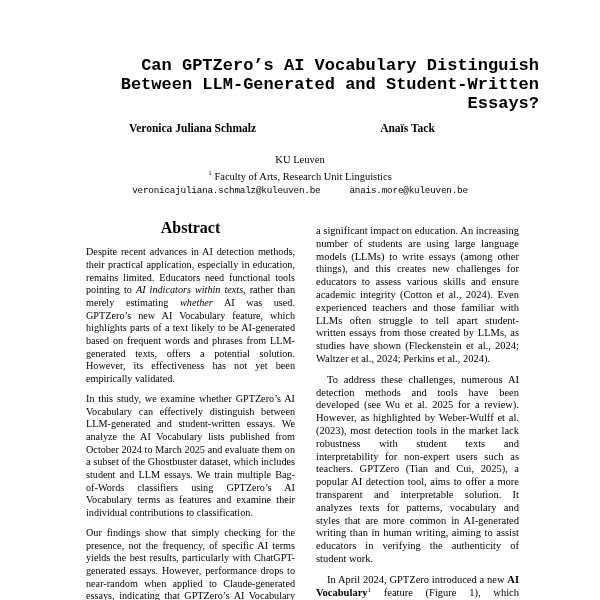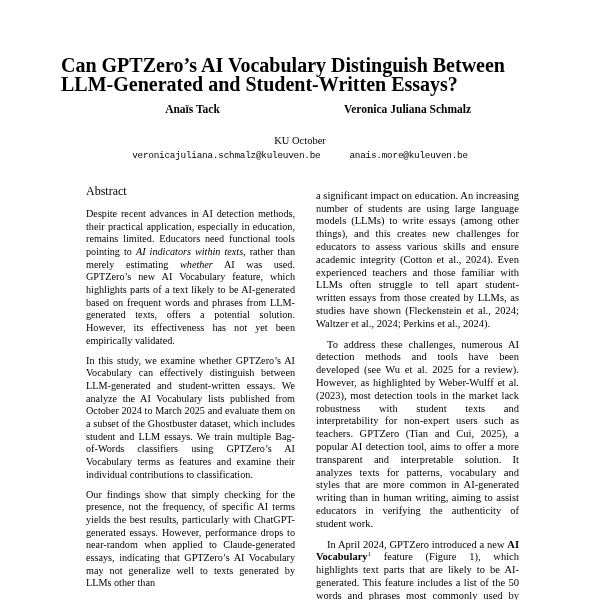--- a/index.html
+++ b/index.html
@@ -9,24 +9,25 @@
     height: 600px;
     margin: 0 auto;
     background: #ffffff;
     color: #000000;
     overflow: hidden;
     font-family: "Liberation Serif", serif;
   }
   .paper-title {
     width: 478px;
     margin: 56px auto 0 auto;
-    text-align: left;
-    font-size: 20px;
+    text-align: right;
+    font-size: 17px;
     line-height: 19px;
     font-weight: bold;
+    font-family: Liberation Mono, monospace;
   }
   .authors-row {
     display: flex;
     width: 430px;
     margin: 9px auto 0 auto;
   }
   .author-cell {
     flex: 1;
     text-align: center;
     font-size: 11.5px;
@@ -50,23 +51,23 @@
   }
   .columns {
     display: flex;
     margin: 21px 0 0 86px;
     gap: 13px;
     align-items: flex-start;
   }
   .col-left  { width: 209px; }
   .col-right { width: 219px; }
   .abstract-heading {
-    text-align: left;
-    font-weight: normal;
-    font-size: 12px;
+    text-align: center;
+    font-weight: bold;
+    font-size: 16px;
     margin: 2px 0 9px 0;
   }
   .abstract-par {
     font-size: 10.2px;
     line-height: 12.7px;
     text-align: justify;
     margin: 0 0 7px 0;
   }
   .body-par {
     font-size: 10.5px;
@@ -80,26 +81,27 @@
   p i { font-style: italic; }
 </style>
 </head>
 <body>
 
 <div class="page">
 
   <div class="paper-title">Can GPTZero’s AI Vocabulary Distinguish Between LLM-Generated and Student-Written Essays?</div>
 
   <div class="authors-row">
+    <div class="author-cell">Veronica Juliana Schmalz</div>
     <div class="author-cell">Anaïs Tack</div>
-    <div class="author-cell">Veronica Juliana Schmalz</div>
   </div>
 
   <div class="affiliation">
-    <div>KU October</div>
+    <div>KU Leuven</div>
+    <div><sup>1</sup><span> Faculty of Arts, Research Unit Linguistics</span></div>
   </div>
 
   <div class="emails-row">
     <span>veronicajuliana.schmalz@kuleuven.be</span>
     <span>anais.more@kuleuven.be</span>
   </div>
 
   <div class="columns">
 
     <div class="col-left">

